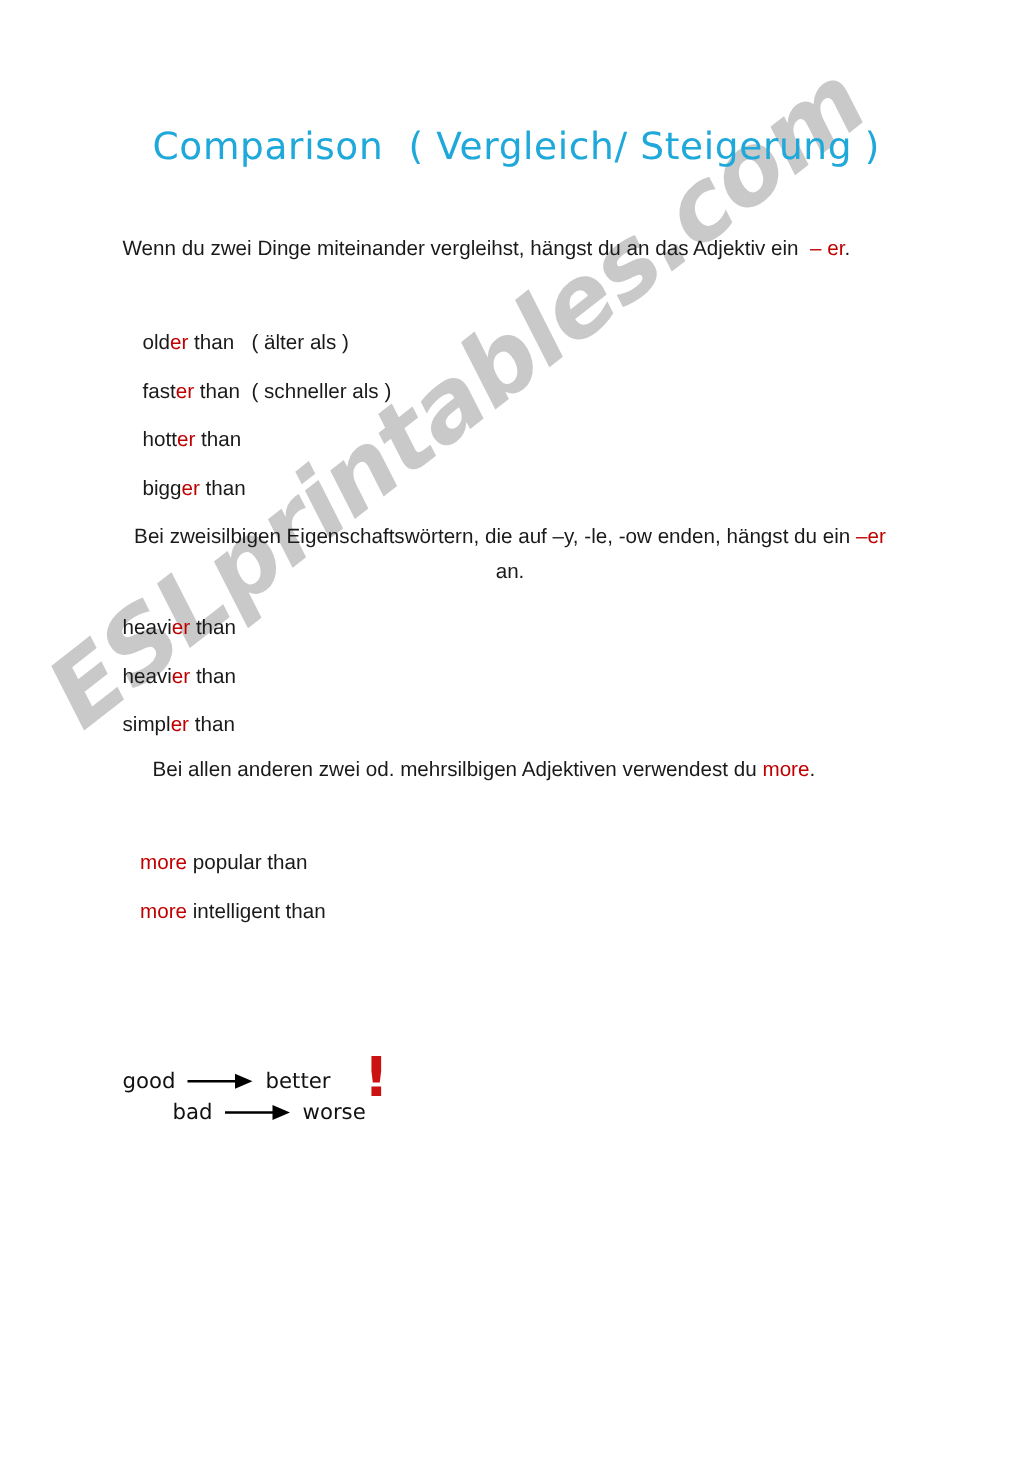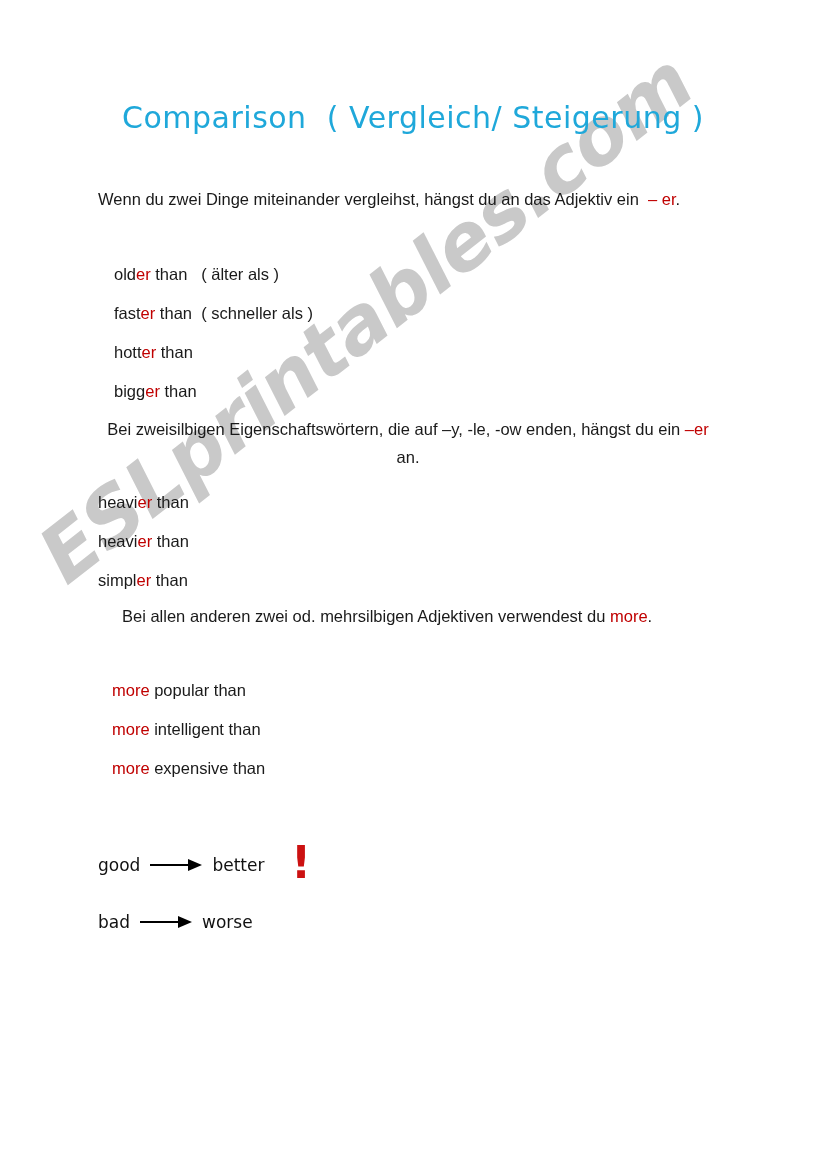--- a/index.html
+++ b/index.html
@@ -168,34 +168,33 @@
       <div class="item"><span>simpl</span><span class="red">er</span><span> than</span></div>
     </div>
 
     <div class="block" style="top:602px;margin-left:24px;">
       <div class="para"><span>Bei allen anderen zwei od. mehrsilbigen Adjektiven verwendest du </span><span class="red">more</span><span>.</span></div>
     </div>
 
     <div class="block" style="top:671px;margin-left:14px;">
       <div class="item"><span class="red">more</span><span> popular than</span></div>
       <div class="item"><span class="red">more</span><span> intelligent than</span></div>
-      <div class="item"><span class="red">more</span><span> expensive than</span></div>
     </div>
 
     <div class="irregular-row" style="top:855px;">
       <span class="irr-word">good</span>
       <span class="arrow">
         <span class="shaft"></span><span class="head"></span>
       </span>
       <span class="irr-word">better</span>
     </div>
 
     <div class="bang" style="left:291px; top:841px;">!</div>
 
-    <div class="irregular-row" style="top:912px;">
+    <div class="irregular-row" style="top:880px;margin-left:40px;">
       <span class="irr-word">bad</span>
       <span class="arrow">
         <span class="shaft"></span><span class="head"></span>
       </span>
       <span class="irr-word">worse</span>
     </div>
 
   </div>
 </div>
 

